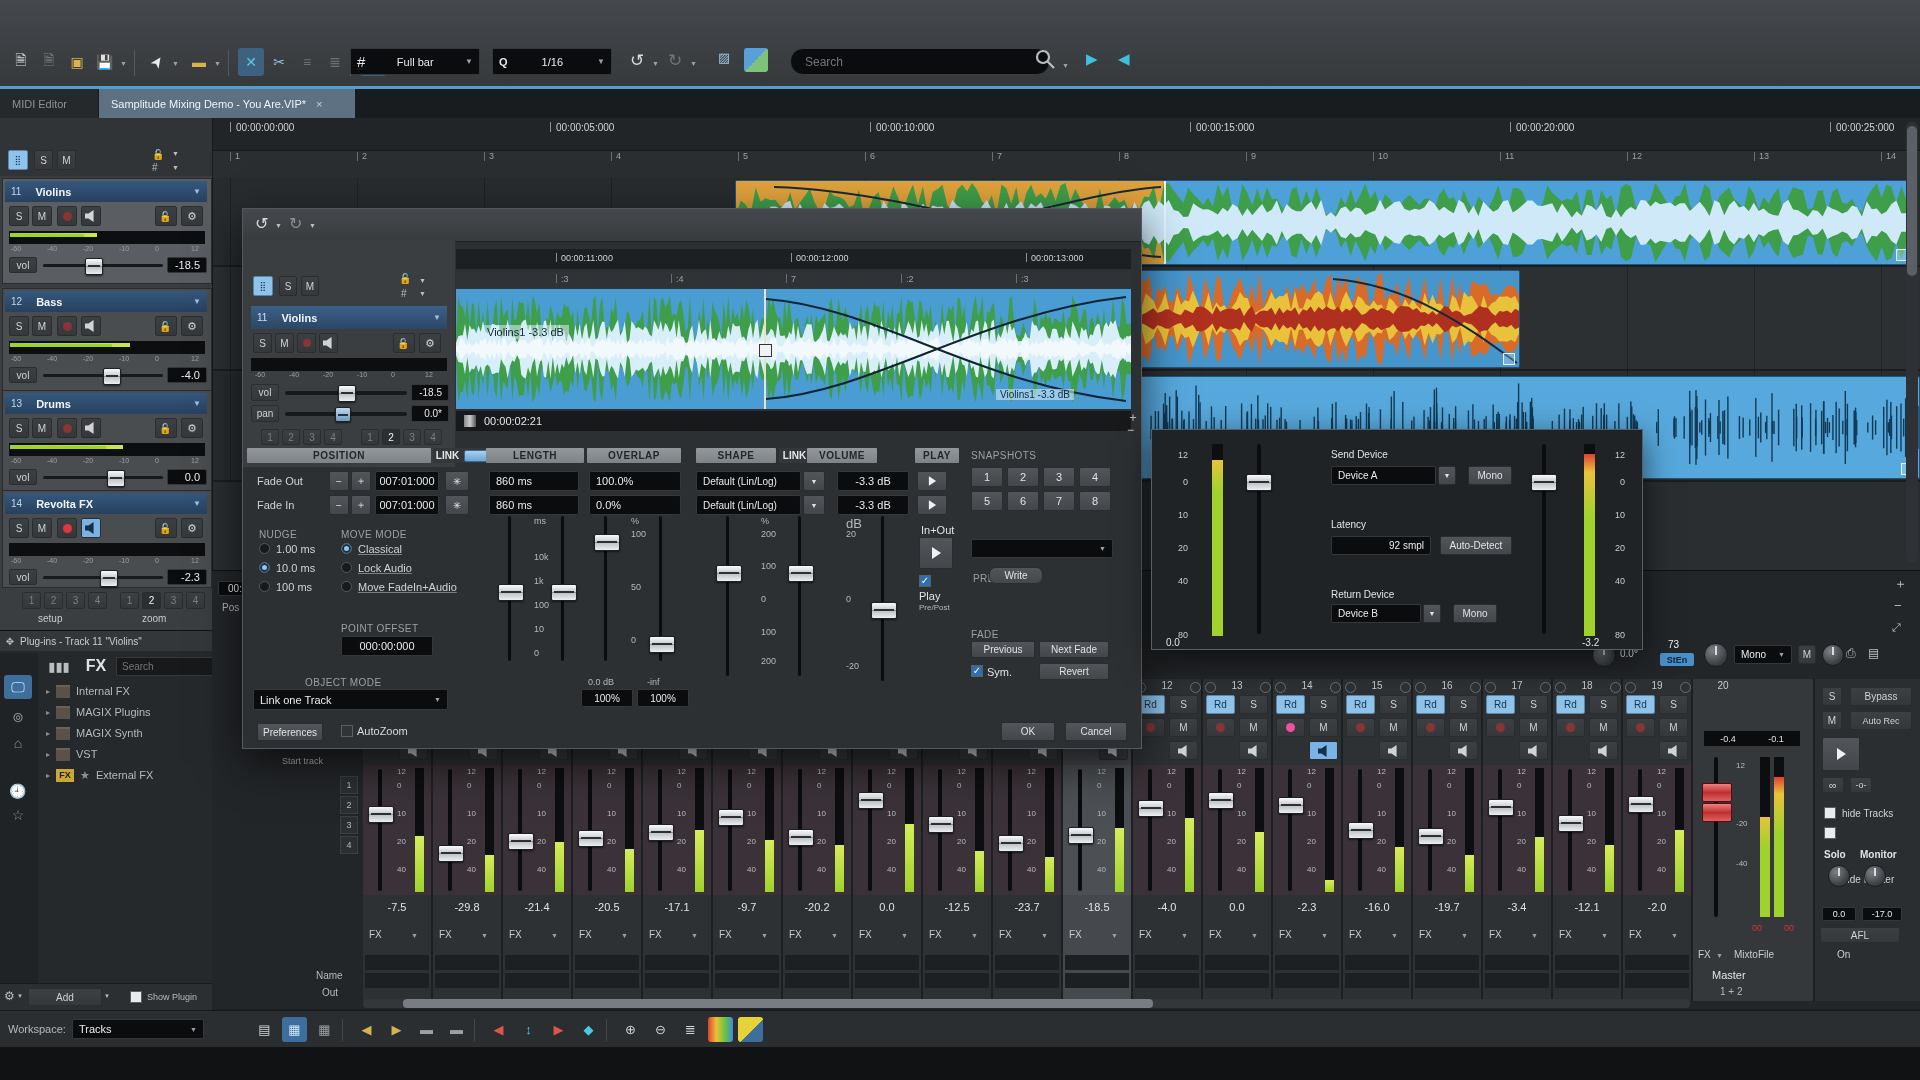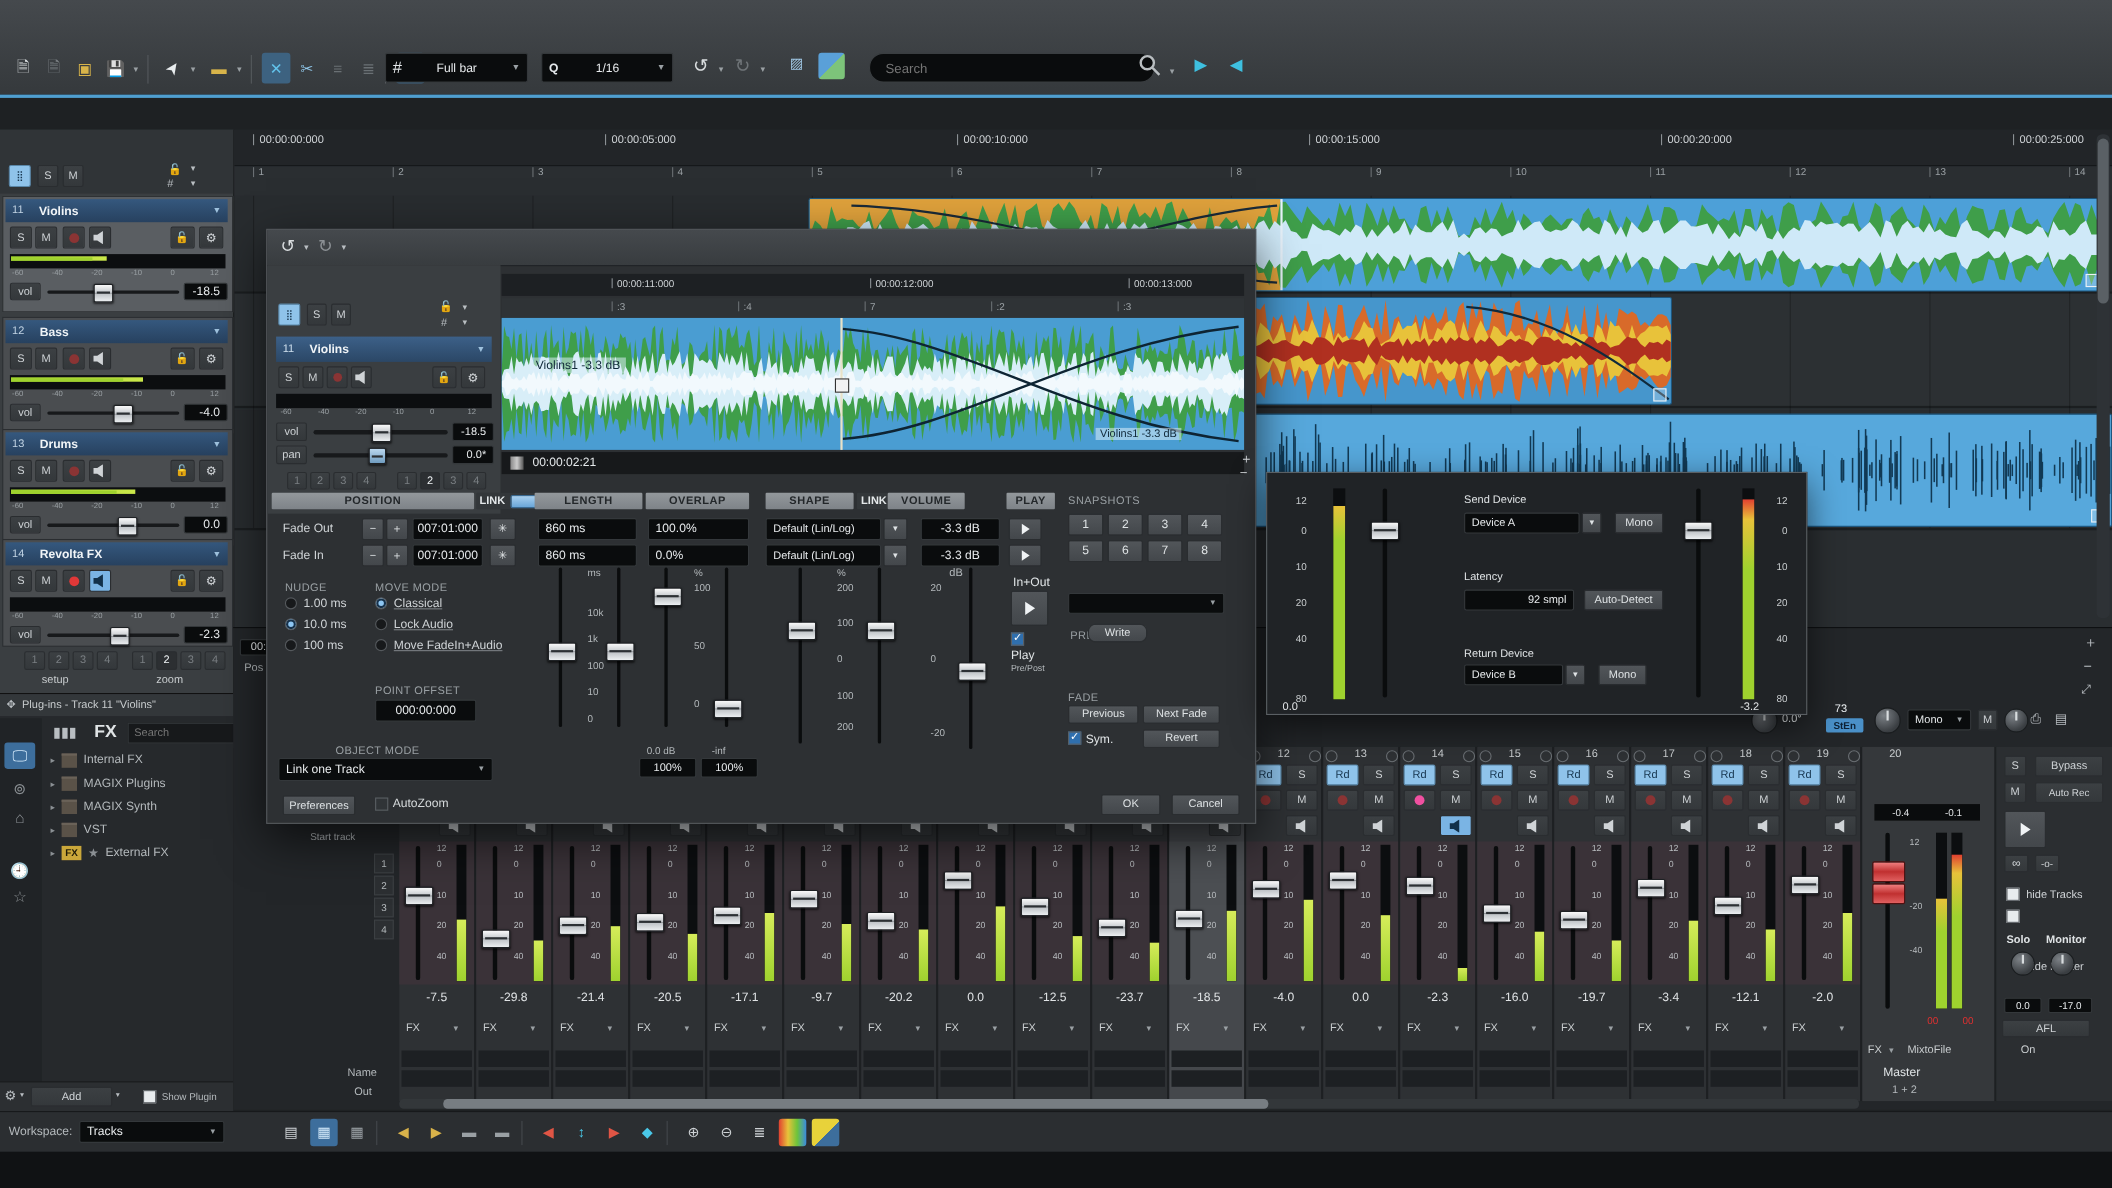--- a/index.html
+++ b/index.html
@@ -85,20 +85,29 @@
         <svg viewBox="0 0 28 28" width="28" height="28" style="position: absolute; left: 0px; top: 0px;">
           <path d="M11 11 m-6 0 a6 6 0 1 0 12 0 a6 6 0 1 0 -12 0 M15.5 15.5 L22 22" fill="none" stroke="#b8bdc0" stroke-width="2.2"></path>
         </svg>
       </div>
       <div class="abs" style="position: absolute; left: 1062px; top: 62px; font-size: 7px; color: rgb(154, 160, 164);">▼</div>
       <div class="abs" style="position: absolute; left: 1086px; top: 50px; font-size: 15px; color: rgb(62, 192, 224);">▶</div>
       <div class="abs" style="position: absolute; left: 1118px; top: 50px; font-size: 15px; color: rgb(62, 192, 224);">◀</div>
     </div>
   <div class="abs" style="left:0;top:86px;width:1920px;height:3px;background:#4f9fd0;"></div>
 
+  <div class="abs" style="left:0;top:89px;width:1920px;height:29px;background:#191c1e;">
+    <div class="abs tab" style="left:0;width:98px;background:#26292c;color:#8b9196;">
+      <span>MIDI Editor</span>
+      </div>
+    <div class="abs tab" style="left:99px;width:256px;background:#5d7183;color:#eef3f6;">
+      <span style="font-size:11px;">Samplitude Mixing Demo - You Are.VIP*</span>
+      <span style="margin-left:10px;color:#c5d2dc;">×</span>
+      </div>
+  </div>
 
   <div class="abs" id="arrange" style="left:0;top:118px;width:1920px;height:562px;background:#2a2e31;overflow:hidden;">
     <div class="abs" style="left:212px;top:0;width:1708px;height:32px;background:#222528;border-bottom:1px solid #15181a;"></div>
     <div class="abs" id="ruler-times" style="left:0;top:0;">
         <div class="abs" style="position: absolute; left: 230px; top: 4px; width: 1px; height: 10px; background: rgb(139, 144, 148);"></div>
         <div class="abs" style="position: absolute; left: 236px; top: 4px; font-size: 10px; color: rgb(207, 211, 214);">00:00:00:000</div>
         <div class="abs" style="position: absolute; left: 550px; top: 4px; width: 1px; height: 10px; background: rgb(139, 144, 148);"></div>
         <div class="abs" style="position: absolute; left: 556px; top: 4px; font-size: 10px; color: rgb(207, 211, 214);">00:00:05:000</div>
         <div class="abs" style="position: absolute; left: 870px; top: 4px; width: 1px; height: 10px; background: rgb(139, 144, 148);"></div>
         <div class="abs" style="position: absolute; left: 876px; top: 4px; font-size: 10px; color: rgb(207, 211, 214);">00:00:10:000</div>
@@ -1674,21 +1683,21 @@
         <div class="abs" style="position: absolute; left: 388px; top: 307px; font-size: 9px; color: rgb(180, 185, 188);">%</div>
         <div class="abs" style="position: absolute; left: 388px; top: 320px; font-size: 9px; color: rgb(180, 185, 188);">100</div>
         <div class="abs" style="position: absolute; left: 388px; top: 373px; font-size: 9px; color: rgb(180, 185, 188);">50</div>
         <div class="abs" style="position: absolute; left: 388px; top: 426px; font-size: 9px; color: rgb(180, 185, 188);">0</div>
         <div class="abs" style="position: absolute; left: 518px; top: 307px; font-size: 9px; color: rgb(180, 185, 188);">%</div>
         <div class="abs" style="position: absolute; left: 518px; top: 320px; font-size: 9px; color: rgb(180, 185, 188);">200</div>
         <div class="abs" style="position: absolute; left: 518px; top: 352px; font-size: 9px; color: rgb(180, 185, 188);">100</div>
         <div class="abs" style="position: absolute; left: 518px; top: 385px; font-size: 9px; color: rgb(180, 185, 188);">0</div>
         <div class="abs" style="position: absolute; left: 518px; top: 418px; font-size: 9px; color: rgb(180, 185, 188);">100</div>
         <div class="abs" style="position: absolute; left: 518px; top: 447px; font-size: 9px; color: rgb(180, 185, 188);">200</div>
-        <div class="abs" style="position: absolute; left: 620px; top: 307px; font-size: 10px; color: rgb(180, 185, 188);">dB</div>
+        <div class="abs" style="position: absolute; left: 603px; top: 307px; font-size: 13px; color: rgb(180, 185, 188);">dB</div>
         <div class="abs" style="position: absolute; left: 603px; top: 320px; font-size: 9px; color: rgb(180, 185, 188);">20</div>
         <div class="abs" style="position: absolute; left: 603px; top: 385px; font-size: 9px; color: rgb(180, 185, 188);">0</div>
         <div class="abs" style="position: absolute; left: 603px; top: 452px; font-size: 9px; color: rgb(180, 185, 188);">-20</div>
       </div>
     <span class="abs lbl" style="left:345px;top:468px;font-size:9px;">0.0 dB</span>
     <span class="abs lbl" style="left:404px;top:468px;font-size:9px;">-inf</span>
     <div class="abs field c" style="left:338px;top:480px;width:52px;height:18px;font-size:10px;">
         <span>100%</span>
       </div>
     <div class="abs field c" style="left:394px;top:480px;width:52px;height:18px;font-size:10px;">

